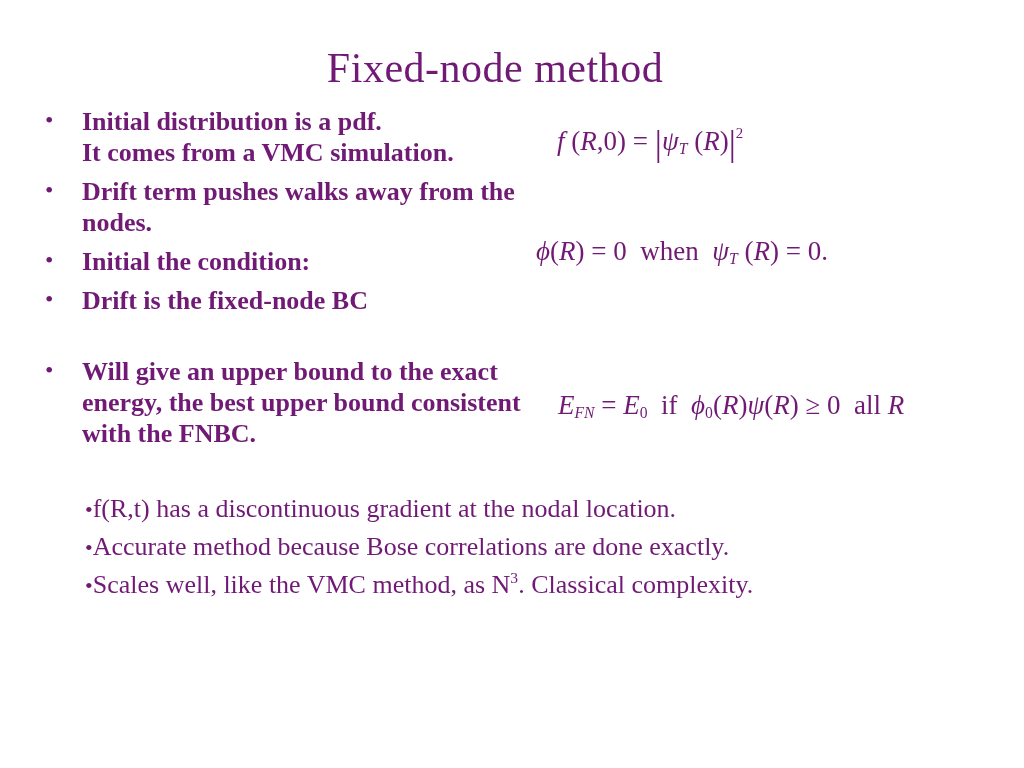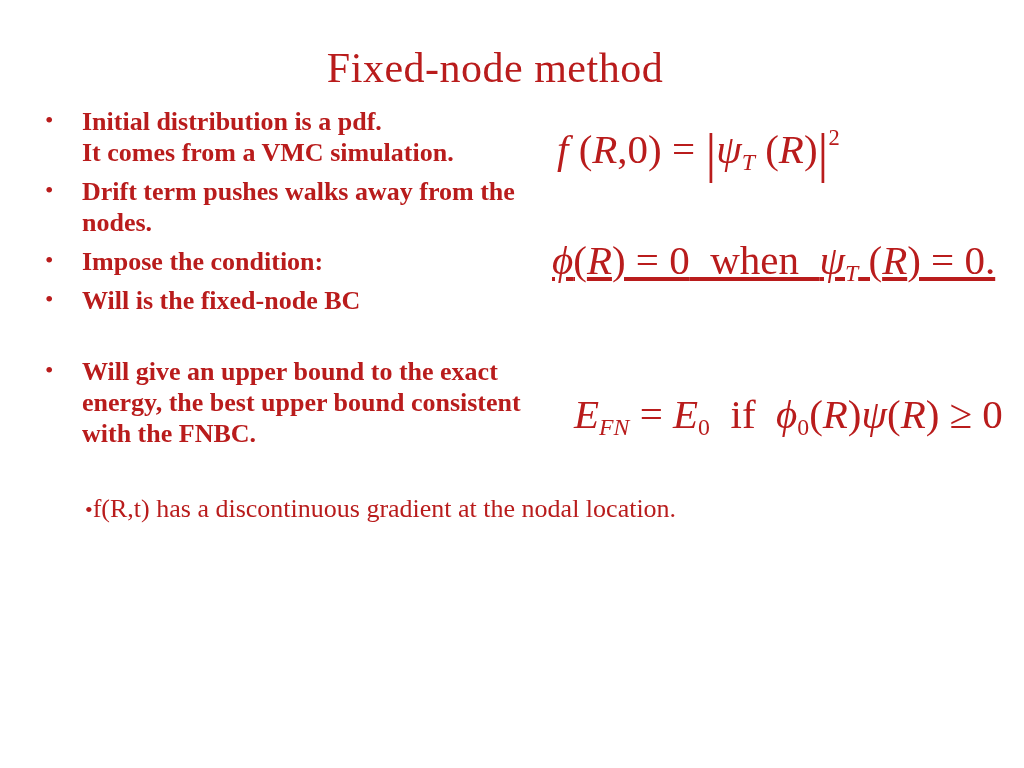--- a/index.html
+++ b/index.html
@@ -1,21 +1,21 @@
 <!DOCTYPE html>
 <html><head>
 <meta charset="utf-8">
 <style>
   html, body { margin: 0; padding: 0; background: #ffffff; }
   .slide {
     position: relative;
     width: 1024px;
     height: 768px;
     background: #ffffff;
-    color: #b91c1c;
+    color: #701a75;
     font-family: "Liberation Serif", "DejaVu Serif", serif;
     overflow: hidden;
   }
 
   
   .title {
     position: absolute;
     top: 44px;
     left: 0;
     width: 990px;
@@ -48,35 +48,35 @@
     left: 0;
     top: -1px;
     font-size: 24px;
   }
   .btext { display: block; white-space: pre-line; font-weight: bold; }
   .gap-before { margin-top: 40px; }
 
   
   .formula {
     position: absolute;
-    font-size: 41px;
+    font-size: 27px;
     white-space: pre;
     font-style: normal;
   }
   .tok-i   { font-style: italic; }
   .tok-n   { font-style: normal; }
   .tok-sub { font-style: italic; font-size: 0.58em; vertical-align: -0.28em; }
   .tok-subn{ font-style: normal; font-size: 0.58em; vertical-align: -0.28em; }
   .tok-sup { font-style: normal; font-size: 0.55em; vertical-align: 0.8em; }
   .tok-bar { font-style: normal; font-size: 1.32em; vertical-align: -0.15em; }
 
   #f-initial  { left: 557px; top: 122px; }
-  #f-bc       { left: 552px; top: 236px; text-decoration: underline; }
+  #f-bc       { left: 536px; top: 236px; }
   #f-bound    { left: 558px; top: 338px; }
-  #f-equality { left: 558px; top: 390px; margin-left: 16px; }
+  #f-equality { left: 558px; top: 390px; }
 
   
   .notes {
     position: absolute;
     left: 85px;
     top: 490px;
     width: 900px;
     font-size: 26px;
     line-height: 37px;
   }
@@ -98,40 +98,46 @@
       <span class="btext">Initial distribution is a pdf.
 It comes from a VMC simulation.</span>
     </li>
     <li>
       <span class="marker">•</span>
       <span class="btext">Drift term pushes walks away from the
 nodes.</span>
     </li>
     <li>
       <span class="marker">•</span>
-      <span class="btext">Impose the condition:</span>
+      <span class="btext">Initial the condition:</span>
     </li>
     <li>
       <span class="marker">•</span>
-      <span class="btext">Will is the fixed-node BC</span>
+      <span class="btext">Drift is the fixed-node BC</span>
     </li>
     <li class="gap-before">
       <span class="marker">•</span>
       <span class="btext">Will give an upper bound to the exact
 energy, the best upper bound consistent
 with the FNBC.</span>
     </li>
   </ul>
 
   <div class="formula" id="f-initial"><span class="tok-i">f </span><span class="tok-n">(</span><span class="tok-i">R</span><span class="tok-n">,0) = </span><span class="tok-bar">|</span><span class="tok-i">ψ</span><span class="tok-sub">T</span><span class="tok-n"> (</span><span class="tok-i">R</span><span class="tok-n">)</span><span class="tok-bar">|</span><span class="tok-sup">2</span></div>
 
   <div class="formula" id="f-bc"><span class="tok-i">ϕ</span><span class="tok-n">(</span><span class="tok-i">R</span><span class="tok-n">) = 0</span><span class="tok-n">  when  </span><span class="tok-i">ψ</span><span class="tok-sub">T</span><span class="tok-n"> (</span><span class="tok-i">R</span><span class="tok-n">) = 0.</span></div>
 
 
   <div class="formula" id="f-equality"><span class="tok-i">E</span><span class="tok-sub">FN</span><span class="tok-n"> = </span><span class="tok-i">E</span><span class="tok-subn">0</span><span class="tok-n">  if  </span><span class="tok-i">ϕ</span><span class="tok-subn">0</span><span class="tok-n">(</span><span class="tok-i">R</span><span class="tok-n">)</span><span class="tok-i">ψ</span><span class="tok-n">(</span><span class="tok-i">R</span><span class="tok-n">) ≥ 0  all </span><span class="tok-i">R</span></div>
 
   <div class="notes">
     <div class="note">
       <span class="nmarker">•</span><span class="ntext">f(R,t) has a discontinuous gradient at the nodal location.</span>
     </div>
+    <div class="note">
+      <span class="nmarker">•</span><span class="ntext">Accurate method because Bose correlations are done exactly.</span>
+    </div>
+    <div class="note">
+      <span class="nmarker">•</span><span class="ntext">Scales well, like the VMC method, as N</span><sup>3</sup><span class="ntext">. Classical complexity.</span>
+    </div>
   </div>
 
 </div>
 
 </body></html>

